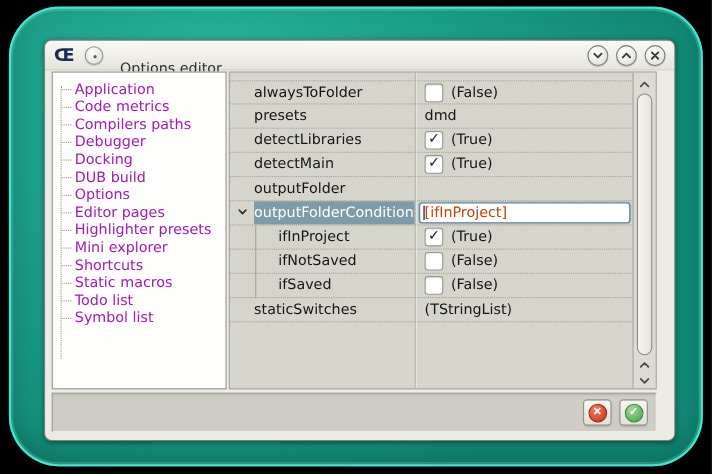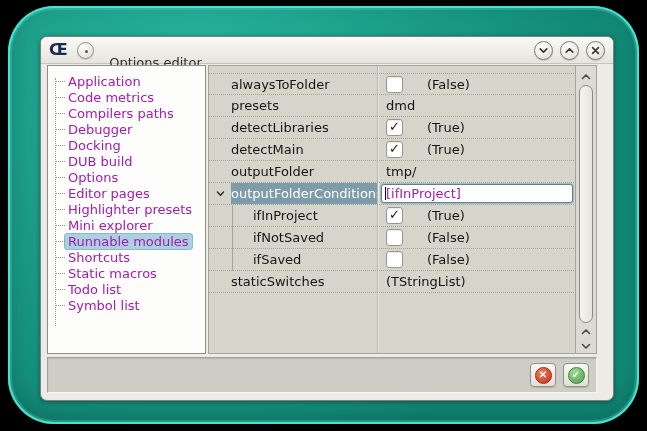--- a/index.html
+++ b/index.html
@@ -50,31 +50,31 @@
          box-shadow:1px 0 0 rgba(255,255,255,.45);}
   .rows{position:absolute;left:0;top:7px;right:20px;}
   .grow{height:22px;display:flex;align-items:stretch;border-bottom:1px dotted #a5a195;
         font-size:13px;color:#141414;box-sizing:border-box;}
   .grow.first{border-top:1px dotted #a5a195;}
   .gname{width:168px;flex:none;display:flex;align-items:stretch;box-sizing:border-box;}
   .ggutter{width:22px;flex:none;display:flex;align-items:center;justify-content:center;}
   .child .ggutter{width:44px;}
   .gnl{flex:1;display:flex;align-items:center;overflow:hidden;white-space:nowrap;}
   .sel .gnl{background:#7e9ba9;color:#fff;}
-  .gval{flex:1;display:flex;align-items:center;padding-left:9px;gap:24px;overflow:hidden;}
+  .gval{flex:1;display:flex;align-items:center;padding-left:9px;gap:7px;overflow:hidden;}
   .branchline{position:absolute;left:23px;top:139px;height:66px;border-left:1px solid #a6a59b;}
 
   .cb{width:15px;height:15px;flex:none;background:#fff;border:1px solid #98978f;border-radius:3px;
       display:flex;align-items:center;justify-content:center;
       box-shadow:inset 0 1px 2px rgba(0,0,0,.10);}
   .cb .mark{font-size:13px;font-weight:bold;color:#1b1b1b;line-height:1;transform:translateY(-1px);}
 
   .editbox{flex:1;height:19px;margin:0 3px 0 -5px;background:#fff;border:1px solid #5f7e8e;
            border-radius:3px;display:flex;align-items:center;padding:0 3px;box-sizing:border-box;
-           box-shadow:0 0 0 1px #a3bcc7;font-size:13px;color:#a21caf;}
+           box-shadow:0 0 0 1px #a3bcc7;font-size:13px;color:#c2410c;}
   .caret{width:1px;height:13px;background:#000;flex:none;}
 
   
   .vscroll{position:absolute;right:0;top:0;bottom:0;width:20px;background:#dcdbd3;
            border-left:1px solid #a5a49b;}
   .sstep{position:absolute;left:0;width:100%;height:14px;display:flex;align-items:center;justify-content:center;}
   .sthumb{position:absolute;left:3px;right:3px;top:19px;height:238px;border-radius:8px;
           background:linear-gradient(90deg,#f5f4ef,#e4e3dc);border:1px solid #8b8a83;box-sizing:border-box;}
 
   
@@ -152,23 +152,20 @@
     <div class="titem">
         <span>Editor pages</span>
       </div>
     <div class="titem">
         <span>Highlighter presets</span>
       </div>
     <div class="titem">
         <span>Mini explorer</span>
       </div>
     <div class="titem">
-        <span class="tsel">Runnable modules</span>
-      </div>
-    <div class="titem">
         <span>Shortcuts</span>
       </div>
     <div class="titem">
         <span>Static macros</span>
       </div>
     <div class="titem">
         <span>Todo list</span>
       </div>
     <div class="titem">
         <span>Symbol list</span>
@@ -226,23 +223,20 @@
             </span>
           <span>(True)</span>
         </div>
       </div>
 
       <div class="grow">
         <div class="gname">
             <span class="ggutter"></span>
             <span class="gnl">outputFolder</span>
           </div>
-        <div class="gval">
-          <span>tmp/</span>
-        </div>
       </div>
 
       <div class="grow sel">
         <div class="gname">
           <span class="ggutter">
             <span>
               <svg width="9" height="9" viewBox="0 0 9 9">
                   <path d="M1.5 3 L4.5 6.2 L7.5 3" fill="none" stroke="#2e2e2c" stroke-width="1.5" stroke-linecap="round" stroke-linejoin="round"></path>
                 </svg>
             </span>

